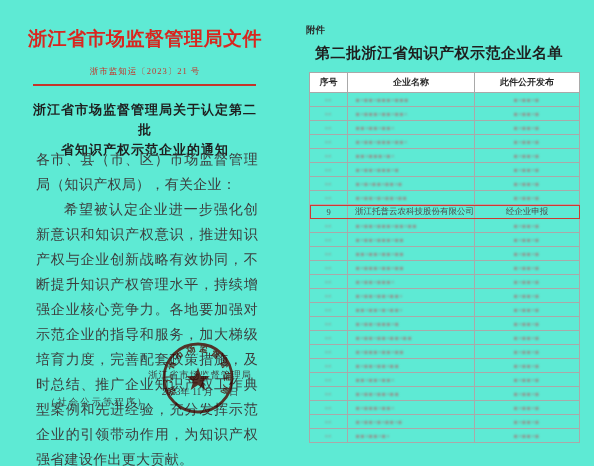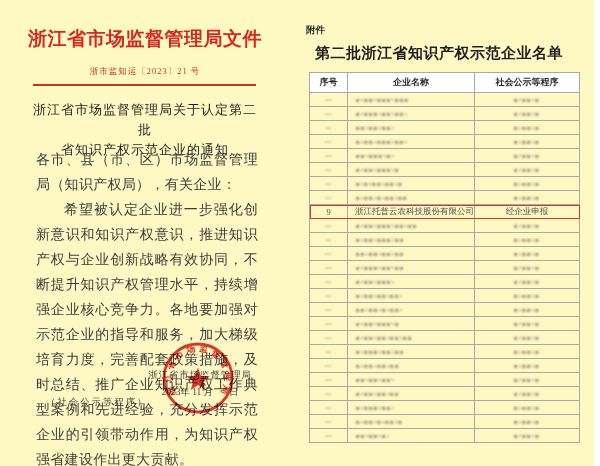--- a/index.html
+++ b/index.html
@@ -1,31 +1,31 @@
 <!DOCTYPE html>
 <html><head>
 <meta charset="utf-8">
 <style>
   * { margin:0; padding:0; box-sizing:border-box; }
   html,body { width:600px; height:466px; background:#ffffff; overflow:hidden; }
   body { font-family:"Liberation Serif","DejaVu Serif",serif; }
 
   .canvas { position:relative; width:600px; height:466px; background:#fff; }
-  .page { position:absolute; top:0; height:466px; background:#fef9c3; }
+  .page { position:absolute; top:0; height:466px; background:#5eead4; }
   .page.left  { left:0;   width:290px; }
   .page.right { left:284px; width:310px; }
 
   
   .doc-header { position:absolute; top:26px; left:28px; width:234px; text-align:center;
     font-size:19px; font-weight:bold; color:#d9261f; letter-spacing:0.5px; }
   .doc-number { position:absolute; top:66px; left:28px; width:234px; text-align:center;
     font-size:8.5px; color:#c5342a; letter-spacing:1px; }
   .red-line { position:absolute; top:84px; left:33px; width:223px; height:2px; background:#c5342a; }
   .doc-title { position:absolute; top:100px; left:28px; width:234px; text-align:center;
-    font-size:13px; font-weight:normal; color:#1f1f1f; line-height:20px; letter-spacing:1px; }
+    font-size:13px; font-weight:bold; color:#1f1f1f; line-height:20px; letter-spacing:1px; }
   .doc-body { position:absolute; top:147px; left:36px; width:222px;
     font-size:14px; line-height:25px; color:#3d3d3d; text-align:justify; letter-spacing:0.3px; }
   .doc-body p.indent { text-indent:2em; }
   .attach-note { margin-top:10px; text-indent:2em; }
   .sig-name { position:absolute; top:369px; left:120px; width:160px; text-align:center;
     font-size:9.4px; color:#3d3d3d; letter-spacing:1px; }
   .sig-date { position:absolute; top:386px; left:120px; width:160px; text-align:center;
     font-size:9.4px; color:#3d3d3d; }
   .sig-date .gap { display:inline-block; width:16px; }
   .public-note { position:absolute; top:396px; left:46px; font-size:9.4px; color:#3d3d3d; letter-spacing:2px; }
@@ -89,21 +89,21 @@
     <table class="att-table">
       <colgroup>
           <col class="c1">
           <col class="c2">
           <col class="c3">
         </colgroup>
       <thead>
         <tr>
           <th>序号</th>
           <th>企业名称</th>
-          <th>社会公示等程序</th>
+          <th>此件公开发布</th>
         </tr>
       </thead>
       <tbody>
           <tr>
             <td class="c-num rd">▪▪</td>
             <td class="c-name rd">■▪■■▪■■■▪■■■</td>
             <td class="c-region rd">■▪■■▪■</td>
           </tr>
           <tr>
             <td class="c-num rd">▪▪</td>

